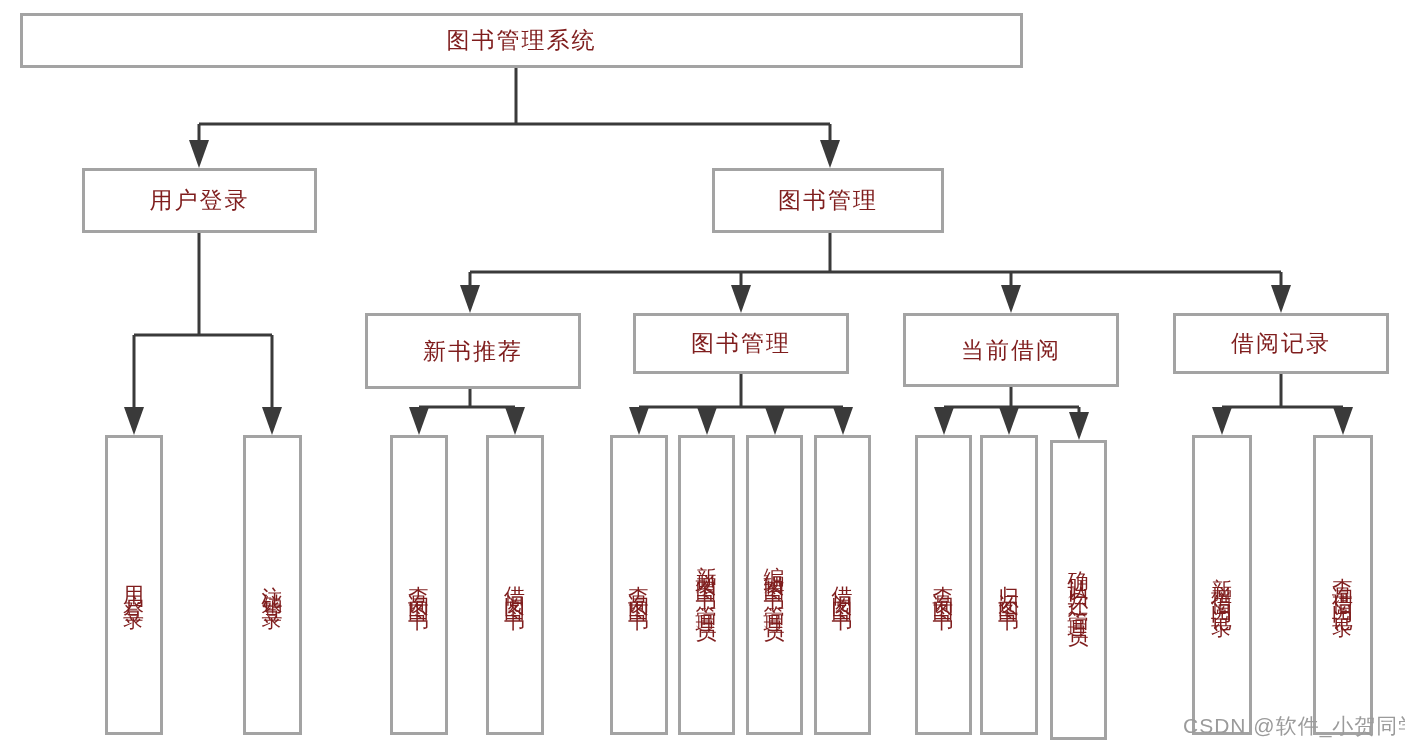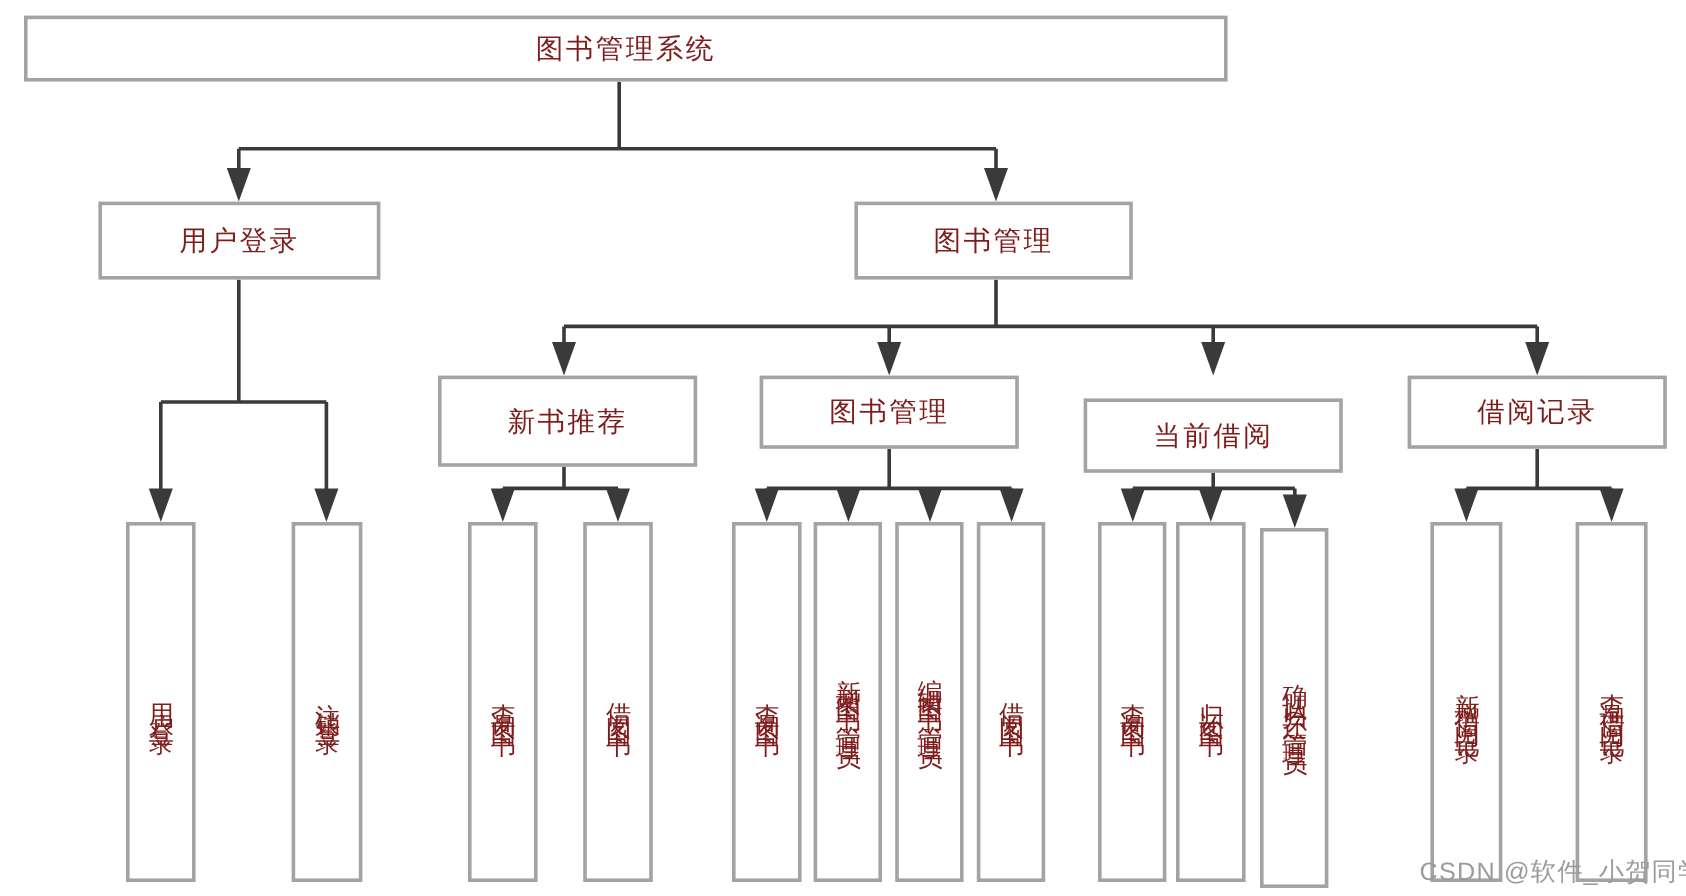--- a/index.html
+++ b/index.html
@@ -98,21 +98,21 @@
   <div class="box h" style="left:712px; top:168px; width:232px; height:65px">
     <span>图书管理</span>
   </div>
 
   <div class="box h" style="left:365px; top:313px; width:216px; height:76px">
     <span>新书推荐</span>
   </div>
   <div class="box h" style="left:633px; top:313px; width:216px; height:61px">
     <span>图书管理</span>
   </div>
-  <div class="box h" style="left:903px; top:332px; width:216px; height:62px">
+  <div class="box h" style="left:903px; top:313px; width:216px; height:74px">
     <span>当前借阅</span>
   </div>
   <div class="box h" style="left:1173px; top:313px; width:216px; height:61px">
     <span>借阅记录</span>
   </div>
 
   <div class="box v" style="left:105px; top:435px; width:58px; height:300px">
     <span>用户登录</span>
   </div>
   <div class="box v" style="left:243px; top:435px; width:59px; height:300px">

